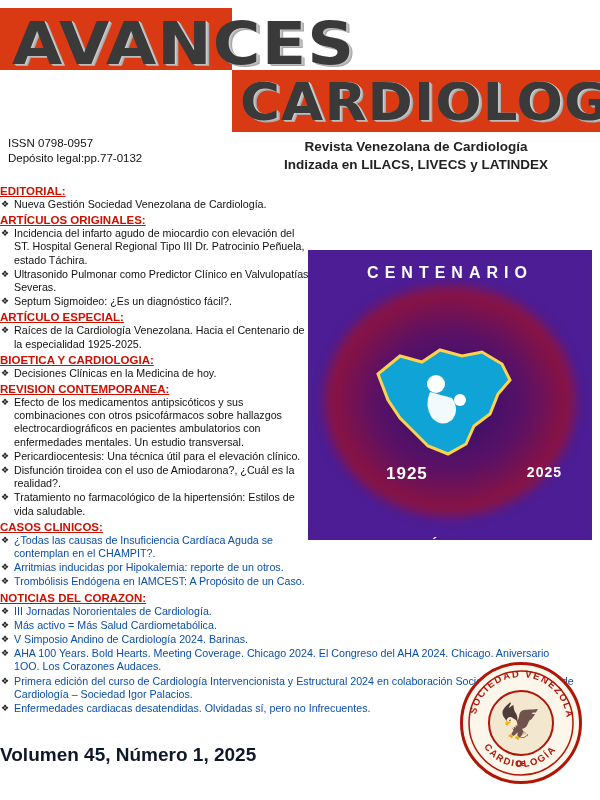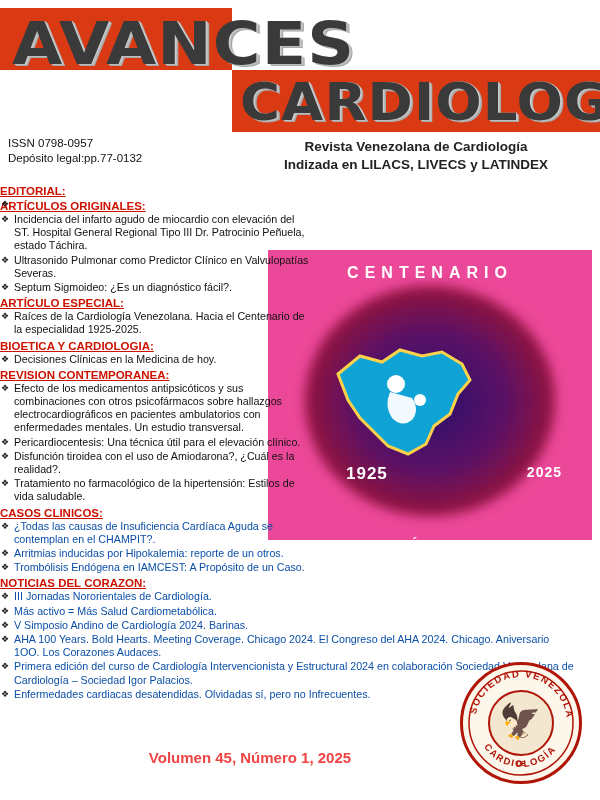--- a/index.html
+++ b/index.html
@@ -67,22 +67,22 @@
     max-width:296px;
   }
   .item .bullet{
     position:absolute;left:1px;top:0px;color:#222;font-size:9px;
   }
   .item.blue{color:#0b4fa8;}
   .wide{max-width:560px;}
 
   
   .cover-art{
-    position:absolute;right:8px;top:250px;width:324px;height:290px;
-    background:#ec4899;
+    position:absolute;right:8px;top:250px;width:284px;height:290px;
+    background:#4c1d95;
     overflow:hidden;
   }
   .art-glow{
     position:absolute;left:50%;top:52%;width:250px;height:230px;
     transform:translate(-50%,-50%);
     background:radial-gradient(ellipse at center,#2a0f6b 0%,#5a1166 42%,#8d1340 68%,#b9160f 100%);
     border-radius:50%;
     filter:blur(6px);
   }
   .art-map{
@@ -114,22 +114,22 @@
     background:#f3e7cf;border:2px solid #b01508;
     overflow:hidden;
   }
   .seal .bird{
     position:absolute;left:50%;top:46%;transform:translate(-50%,-50%);
     font-size:34px;color:#b01508;line-height:1;
   }
 
   
   .volume{
-    position:absolute;left:0;right:0;bottom:34px;text-align:center;
-    font-size:15px;font-weight:bold;color:#ef4444;
+    position:absolute;left:0;right:0;bottom:34px;text-align:left;
+    font-size:19px;font-weight:bold;color:#0f172a;
     padding-right:100px;
   }
 </style>
 </head>
 <body>
 
 <div class="page">
 
   <div class="masthead">
     <div class="red-bar-1"></div>
@@ -158,21 +158,21 @@
       <path d="M60 70 q-6 14 2 26 q10 10 20 2 q8 -10 0 -22 z" fill="#ffffff" opacity="0.95"></path>
     </svg>
     <div class="art-y1">1925</div>
     <div class="art-y2">2025</div>
     <div class="art-text art-bottom">CARDIOLOGÍA VENEZOLANA</div>
   </div>
 
   <div class="content">
 
     <div class="sect-head">EDITORIAL:</div>
-    <div class="item"><span class="bullet">❖</span></div>
+    <div class="item"><span class="bullet">❖</span><span>Nueva Gestión Sociedad Venezolana de Cardiología.</span></div>
 
     <div class="sect-head">ARTÍCULOS ORIGINALES:</div>
     <div class="item"><span class="bullet">❖</span><span>Incidencia del infarto agudo de miocardio con elevación del ST. Hospital General Regional Tipo III Dr. Patrocinio Peñuela, estado Táchira.</span></div>
     <div class="item"><span class="bullet">❖</span><span>Ultrasonido Pulmonar como Predictor Clínico en Valvulopatías Severas.</span></div>
     <div class="item"><span class="bullet">❖</span><span>Septum Sigmoideo: ¿Es un diagnóstico fácil?.</span></div>
 
     <div class="sect-head">ARTÍCULO ESPECIAL:</div>
     <div class="item"><span class="bullet">❖</span><span>Raíces de la Cardiología Venezolana.  Hacia el Centenario de la especialidad 1925-2025.</span></div>
 
     <div class="sect-head">BIOETICA Y CARDIOLOGIA:</div>

